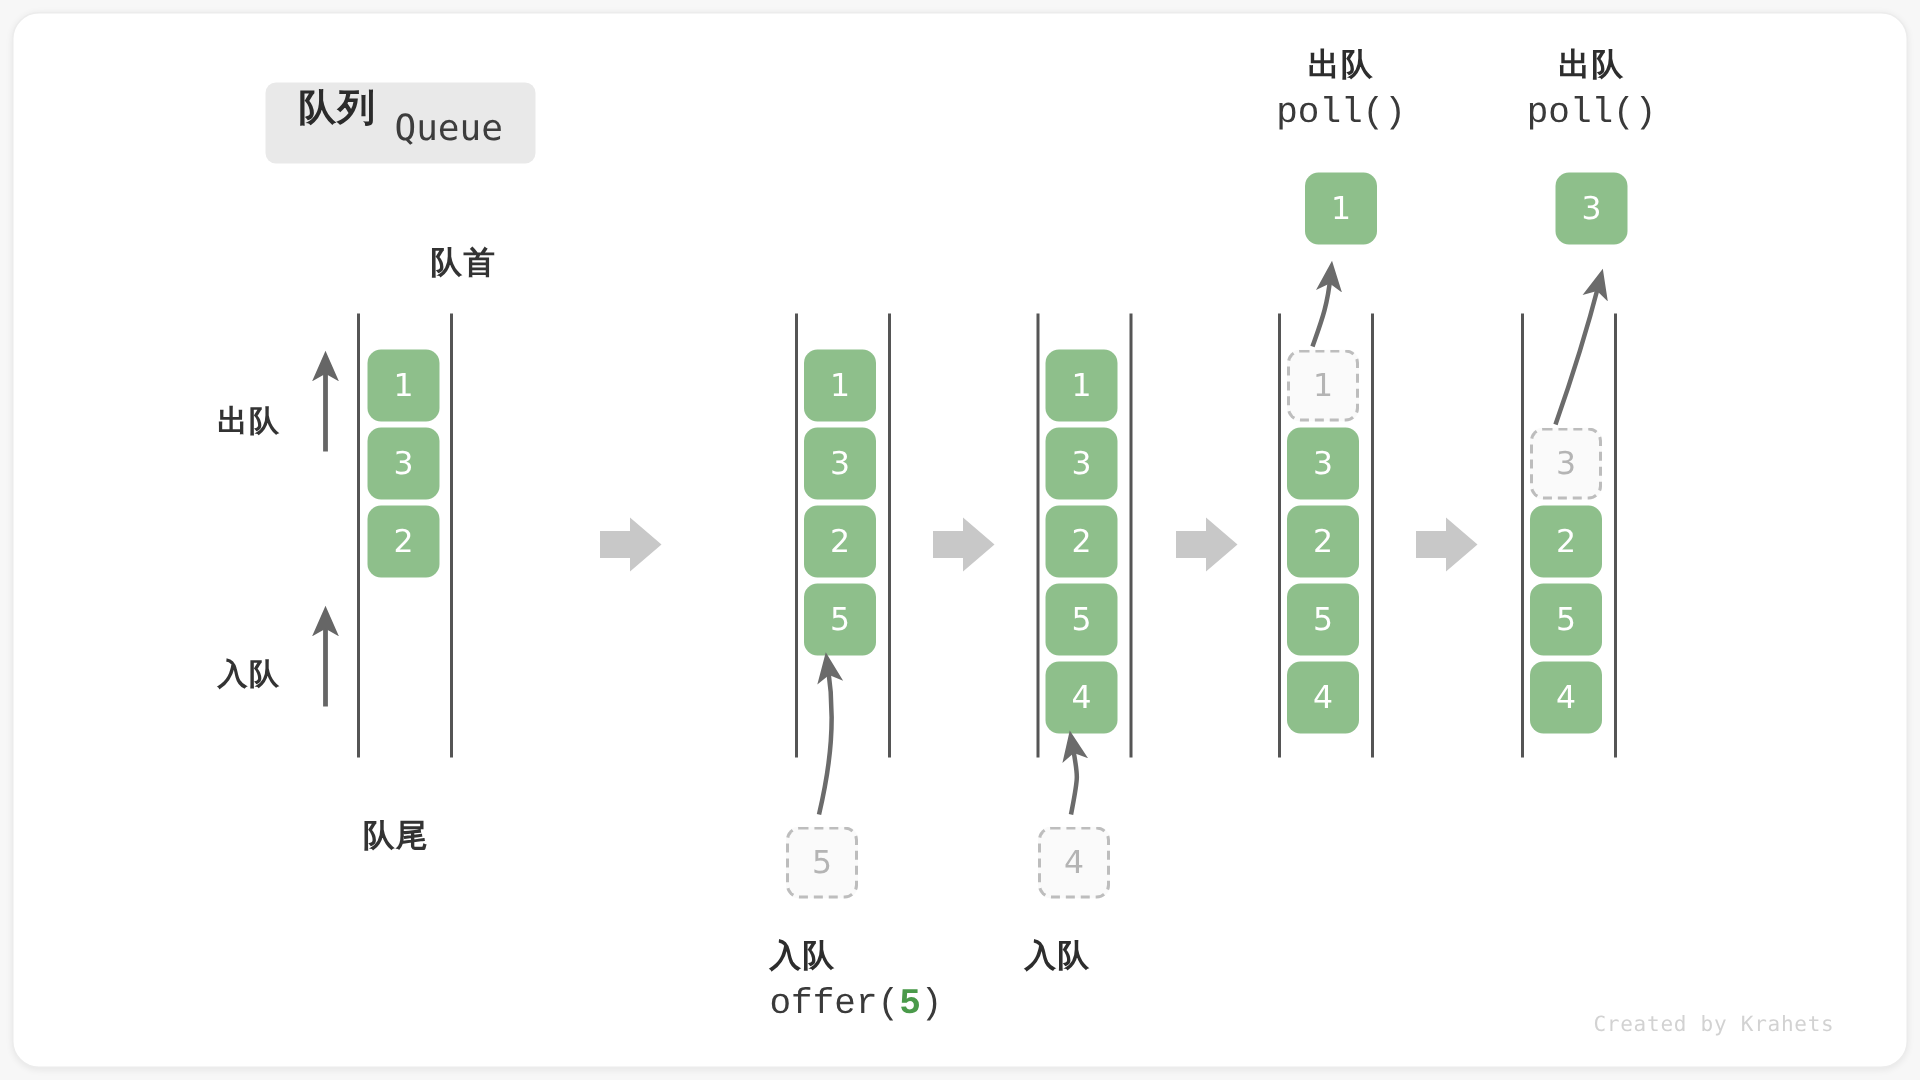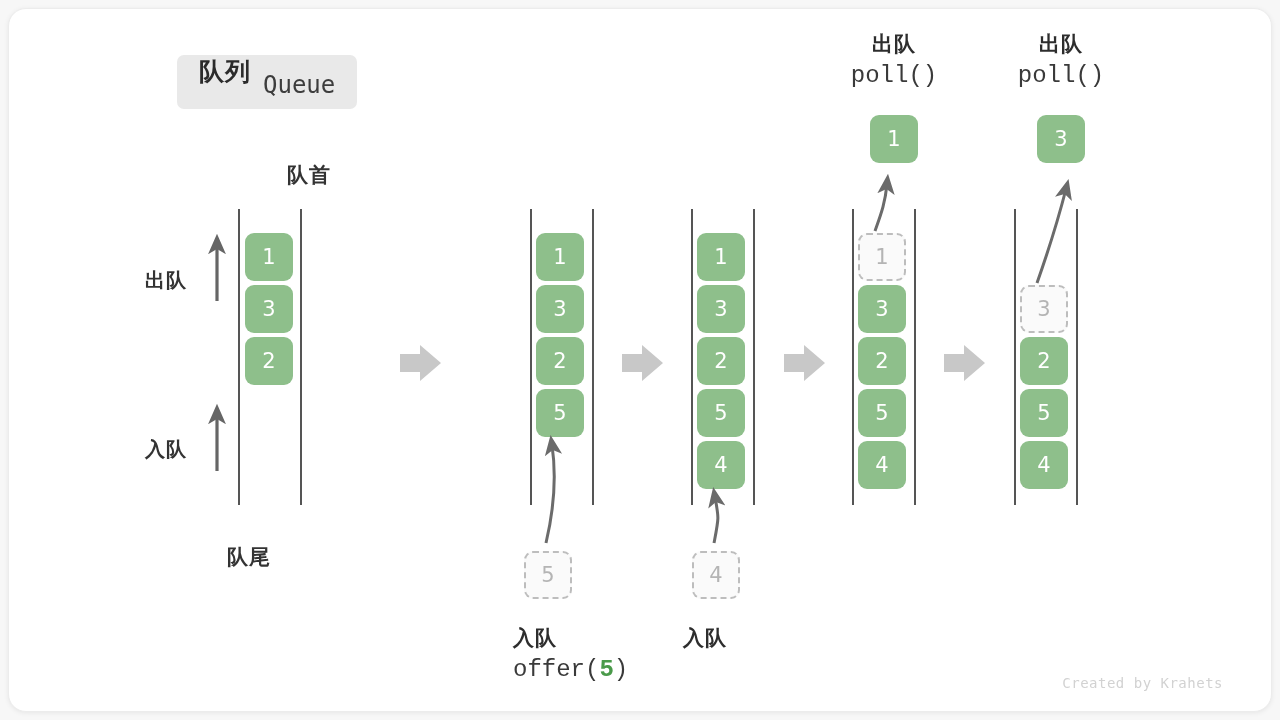--- a/index.html
+++ b/index.html
@@ -141,21 +141,21 @@
 
 <div id="stage">
   <div id="card">
 
     <div class="abs" id="title-badge">
       <span class="cn">队列</span>
       <span class="en">Queue</span>
     </div>
 
     <div class="abs head-tail-label" style="left:231px; top:152px;margin-left:47px;">队首</div>
-    <div class="abs head-tail-label" style="left:218px; top:534px;">队尾</div>
+    <div class="abs head-tail-label" style="left:233px; top:534px;">队尾</div>
 
     <div class="abs side-label" style="left:136px; top:258px;">出队</div>
     <div class="abs side-label" style="left:136px; top:427px;">入队</div>
 
     <div class="abs rail" style="left:229px; top:200px; height:296px;"></div>
     <div class="abs rail" style="left:291px; top:200px; height:296px;"></div>
     <div class="abs cell filled" style="left:236px; top:224px;">1</div>
     <div class="abs cell filled" style="left:236px; top:276px;">3</div>
     <div class="abs cell filled" style="left:236px; top:328px;">2</div>
 

